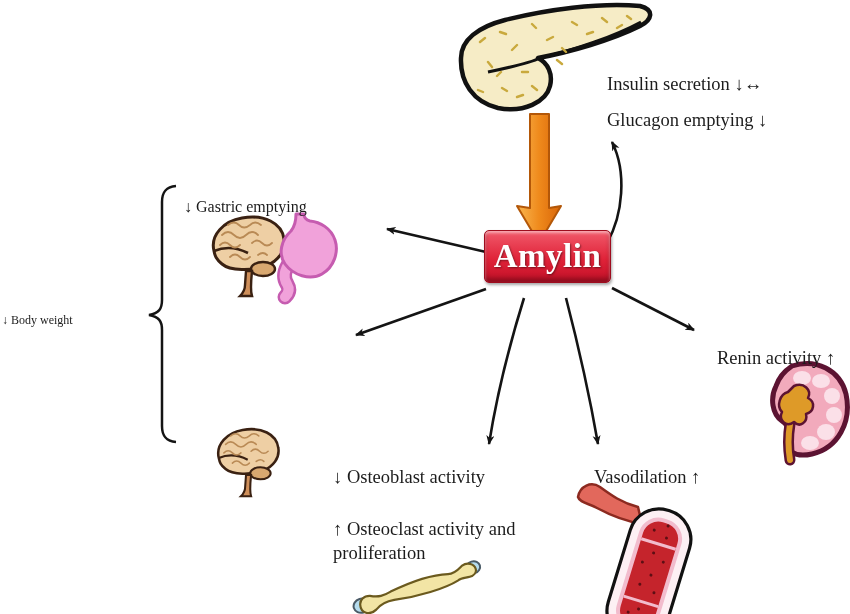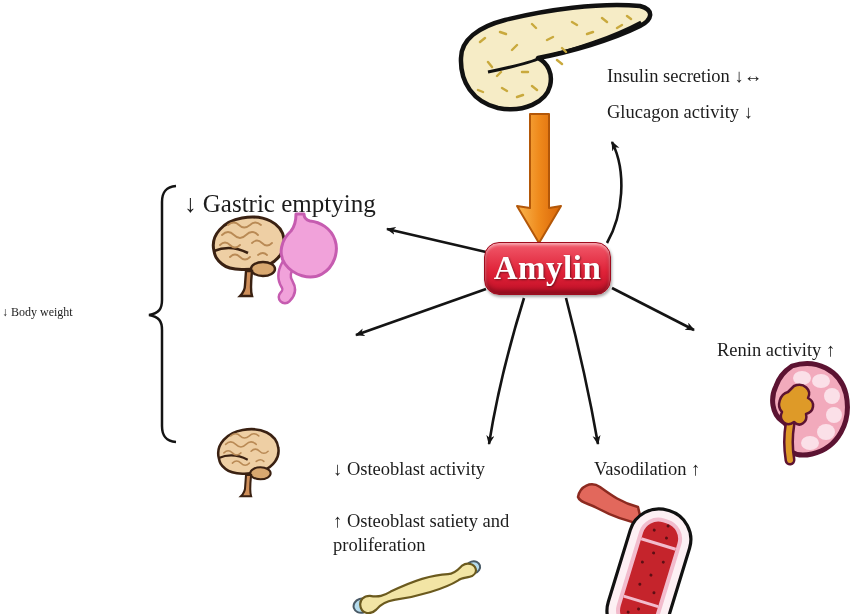--- a/index.html
+++ b/index.html
@@ -1,39 +1,39 @@
 <!DOCTYPE html>
 <html><head>
 <meta charset="utf-8">
 <style>
   html,body{margin:0;padding:0;background:#ffffff;}
   .canvas{
     position:relative;width:850px;height:614px;background:#ffffff;
     overflow:hidden;font-family:"Liberation Serif","DejaVu Serif",serif;color:#1c1c1c;
   }
   .layer{position:absolute;left:0;top:0;width:850px;height:614px;}
-  .lbl{position:absolute;white-space:nowrap;}
+  .lbl{position:absolute;white-space:nowrap;margin-top:8px;}
   .fs18{font-size:18.5px;}
-  .fs19{font-size:25px;}
+  .fs19{font-size:16px;}
   .fs20{font-size:12px;}
   .lbl-insulin{left:607px;top:66px;}
   .lbl-glucagon{left:607px;top:102px;}
   .lbl-gastric{left:184px;top:190px;}
   .lbl-food{left:184px;top:307px;}
   .lbl-foodnote{left:186px;top:332px;width:152px;font-size:14.3px;line-height:1.18;white-space:normal;}
   .lbl-bodyweight{left:2px;top:305px;}
   .lbl-osteoclast{left:333px;top:459px;}
   .lbl-osteoblast{left:333px;top:509px;width:186px;white-space:normal;line-height:1.3;}
   .lbl-vasodilation{left:594px;top:459px;}
   .lbl-renin{left:717px;top:340px;}
   .amylin-box{
-    position:absolute;left:484px;top:242px;width:125px;height:51px;
+    position:absolute;left:484px;top:230px;width:125px;height:51px;
     display:flex;align-items:center;justify-content:center;
     background:linear-gradient(180deg,#f15a6b 0%,#e02339 55%,#c21027 100%);
-    border:1px solid #9e0c1e;border-radius:15px;
+    border:1px solid #9e0c1e;border-radius:5px;
     box-shadow:inset 0 2px 3px rgba(255,255,255,.5), inset 0 -4px 5px rgba(0,0,0,.28), 1px 2px 3px rgba(0,0,0,.35);
   }
   .amylin-box span{
     color:#ffffff;font-weight:bold;font-size:33px;letter-spacing:.5px;
     text-shadow:1px 1px 2px rgba(0,0,0,.45);
   }
 </style>
 </head>
 <body>
 
@@ -132,21 +132,21 @@
       <path d="M30,64 C28,76 28,88 30,100" fill="none" stroke="#de9a28" stroke-width="6" stroke-linecap="round"></path>
       <path d="M34,26 C44,22 52,30 48,38 C56,42 54,52 46,54 C48,62 40,68 34,62 C26,68 18,60 22,52 C16,46 20,34 28,32 Z" fill="#de9a28" stroke="#5c1332" stroke-width="2.5" stroke-linejoin="round"></path>
     </g>
   </svg>
 
   <div class="amylin-box">
     <span>Amylin</span>
   </div>
 
   <div class="lbl fs18 lbl-insulin">Insulin secretion ↓↔</div>
-  <div class="lbl fs18 lbl-glucagon">Glucagon activity ↓</div>
+  <div class="lbl fs18 lbl-glucagon">Glucagon emptying ↓</div>
   <div class="lbl fs19 lbl-gastric">↓ Gastric emptying</div>
   <div class="lbl fs20 lbl-bodyweight">↓ Body weight</div>
   <div class="lbl fs18 lbl-osteoclast">↓ Osteoblast activity</div>
-  <div class="lbl fs18 lbl-osteoblast">↑ Osteoblast satiety and proliferation</div>
+  <div class="lbl fs18 lbl-osteoblast">↑ Osteoclast activity and proliferation</div>
   <div class="lbl fs18 lbl-vasodilation">Vasodilation ↑</div>
   <div class="lbl fs18 lbl-renin">Renin activity ↑</div>
 
 </div>
 
 </body></html>

